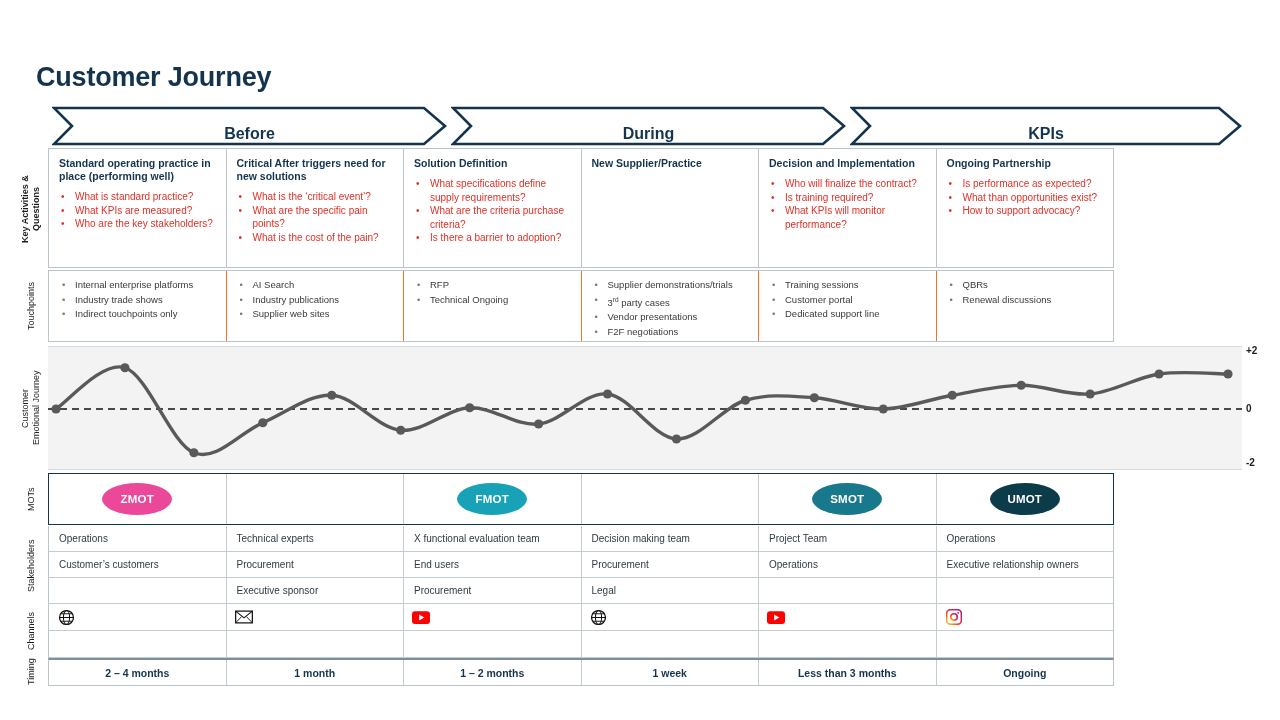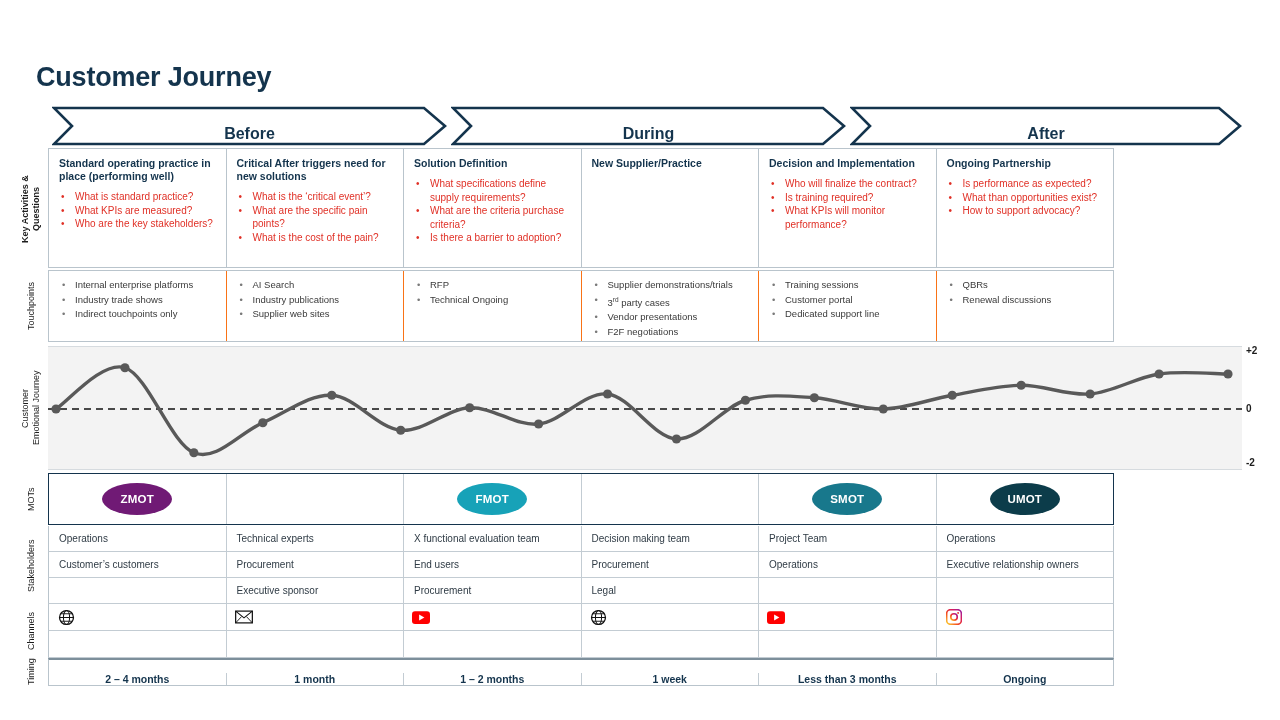--- a/index.html
+++ b/index.html
@@ -178,21 +178,20 @@
   .icon-box { width: 18px; height: 18px; display: flex; align-items: center; justify-content: center; }
   .icon-box svg { display: block; }
 
   
   #timing {
     height: 28px;
     display: flex;
     border: 1px solid #b9c4cc;
     border-top: 2px solid #7d8f9b;
     background: #fff;
-    align-items: flex-end;
   }
   #timing .cell {
     flex: 1 1 0; min-width: 0;
     border-right: 1px solid #c3ccd3;
     display: flex; align-items: center; justify-content: center;
     font-size: 10.5px; font-weight: bold; color: #14344d;
   }
   #timing .cell:last-child { border-right: none; }
 </style>
 </head>
@@ -212,21 +211,21 @@
     <div class="phase" id="ph1" style="left:399px;width:395px;">
       <svg viewBox="0 0 395 40" preserveAspectRatio="none">
         <path d="M2,2 L372,2 L393,20 L372,38 L2,38 L20,20 Z" fill="#ffffff" stroke="#14344d" stroke-width="2.6"></path>
       </svg>
       <div class="phase-label">During</div>
     </div>
     <div class="phase" id="ph2" style="left:798px;width:392px;">
       <svg viewBox="0 0 392 40" preserveAspectRatio="none">
         <path d="M2,2 L369,2 L390,20 L369,38 L2,38 L20,20 Z" fill="#ffffff" stroke="#14344d" stroke-width="2.6"></path>
       </svg>
-      <div class="phase-label">After</div>
+      <div class="phase-label">KPIs</div>
     </div>
   </div>
 
   <div class="vlabel two" style="top:152px;height:114px;font-weight:bold;">
     <span>Key Activities &amp;<br>Questions</span>
   </div>
   <div class="vlabel" style="top:272px;height:68px;left:26px;">
     <span>Touchpoints</span>
   </div>
   <div class="vlabel two" style="top:348px;height:120px;">
@@ -360,21 +359,21 @@
       </svg>
   </div>
   <div class="axis-labels">
     <div class="axis-lab" style="top:345px;">+2</div>
     <div class="axis-lab" style="top:403px;">0</div>
     <div class="axis-lab" style="top:457px;">-2</div>
   </div>
 
   <div class="grid" id="mots">
       <div class="cell">
-        <div class="mot-badge" style="background: #701a75;">ZMOT</div>
+        <div class="mot-badge" style="background: #ec4899;">ZMOT</div>
       </div>
       <div class="cell"></div>
       <div class="cell">
         <div class="mot-badge" style="background: rgb(23, 162, 184);">FMOT</div>
       </div>
       <div class="cell"></div>
       <div class="cell">
         <div class="mot-badge" style="background: rgb(24, 120, 140);">SMOT</div>
       </div>
       <div class="cell">

